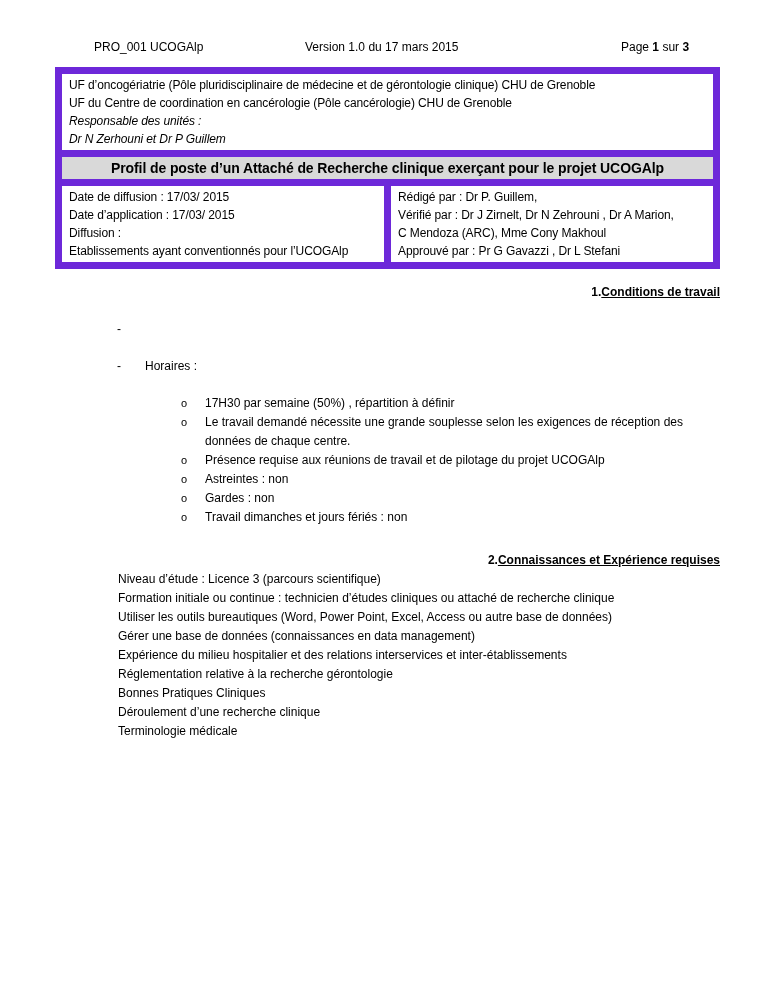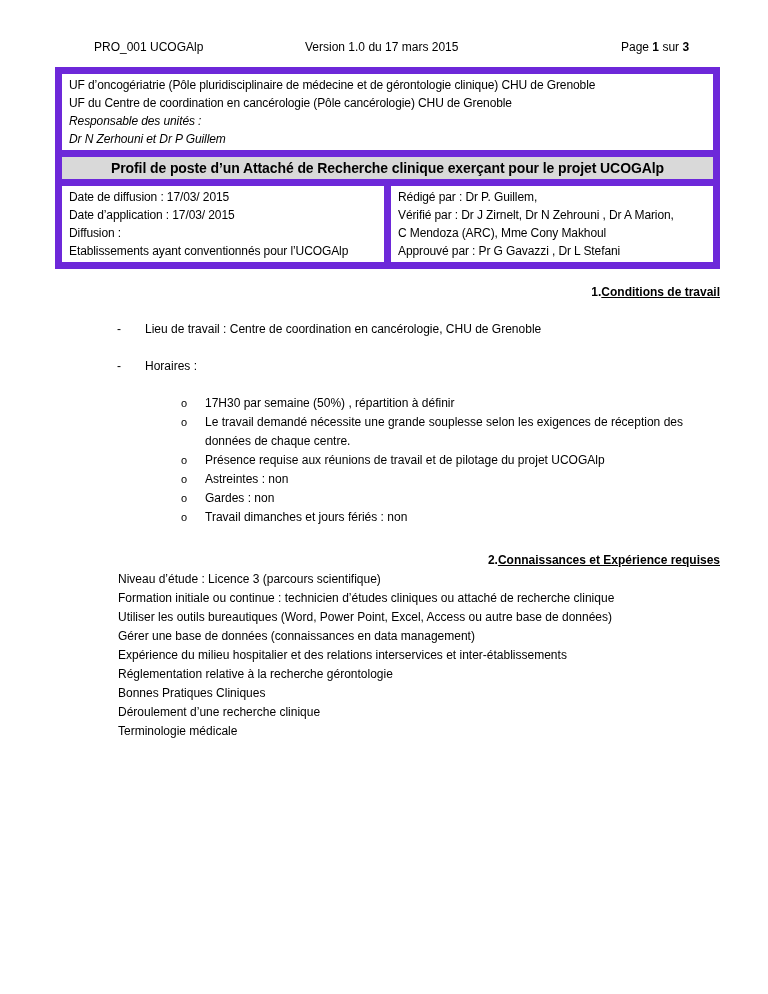--- a/index.html
+++ b/index.html
@@ -89,21 +89,20 @@
       </tr>
     </tbody>
       </table>
 
     <div class="sec-heading">
       <span class="sec-num">1.</span><span class="sec-title">Conditions de travail</span>
     </div>
 
     <div class="dash-item">
       <span class="dash-marker">-</span>
-      <span>Lieu de travail : Centre de coordination en cancérologie, CHU de Grenoble</span>
     </div>
     <div class="dash-item">
       <span class="dash-marker">-</span>
       <span>Horaires :</span>
     </div>
 
     <div class="sub-list">
       <div class="o-item">
         <span class="o-marker">o</span>
         <span class="o-text">17H30 par semaine (50%) , répartition à définir</span>

